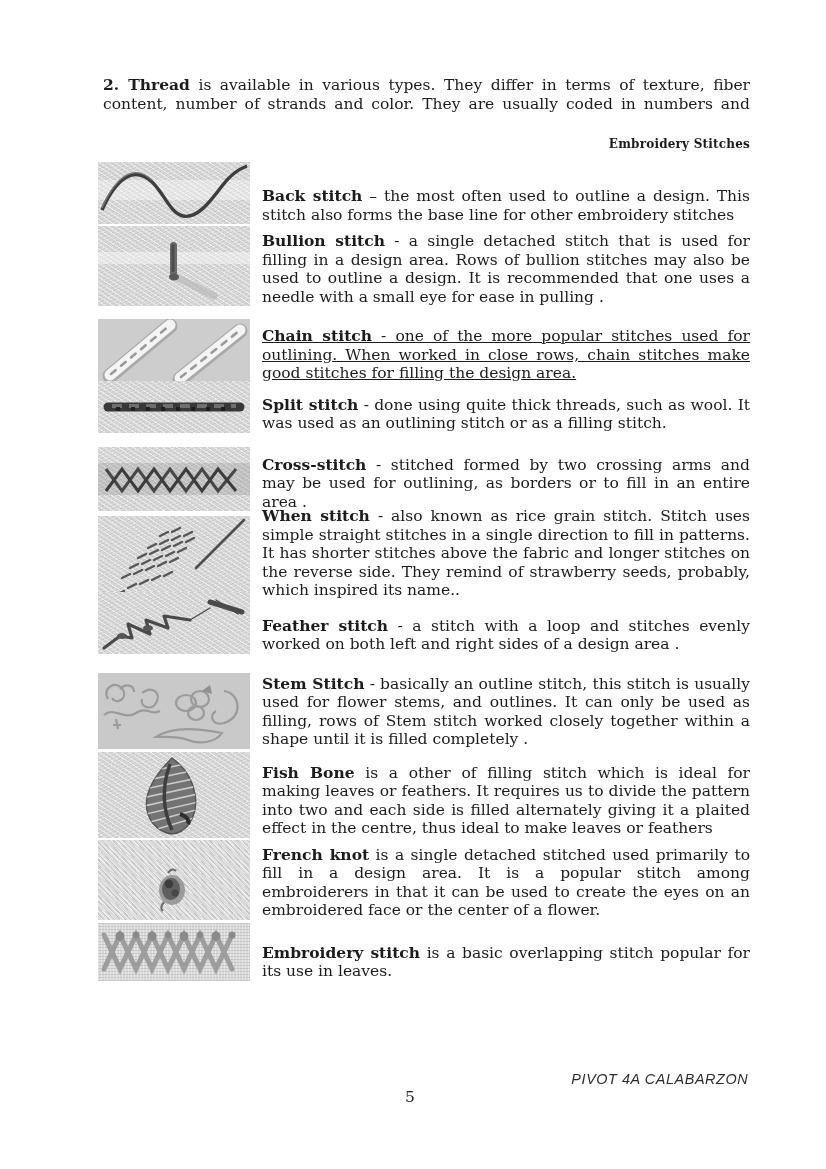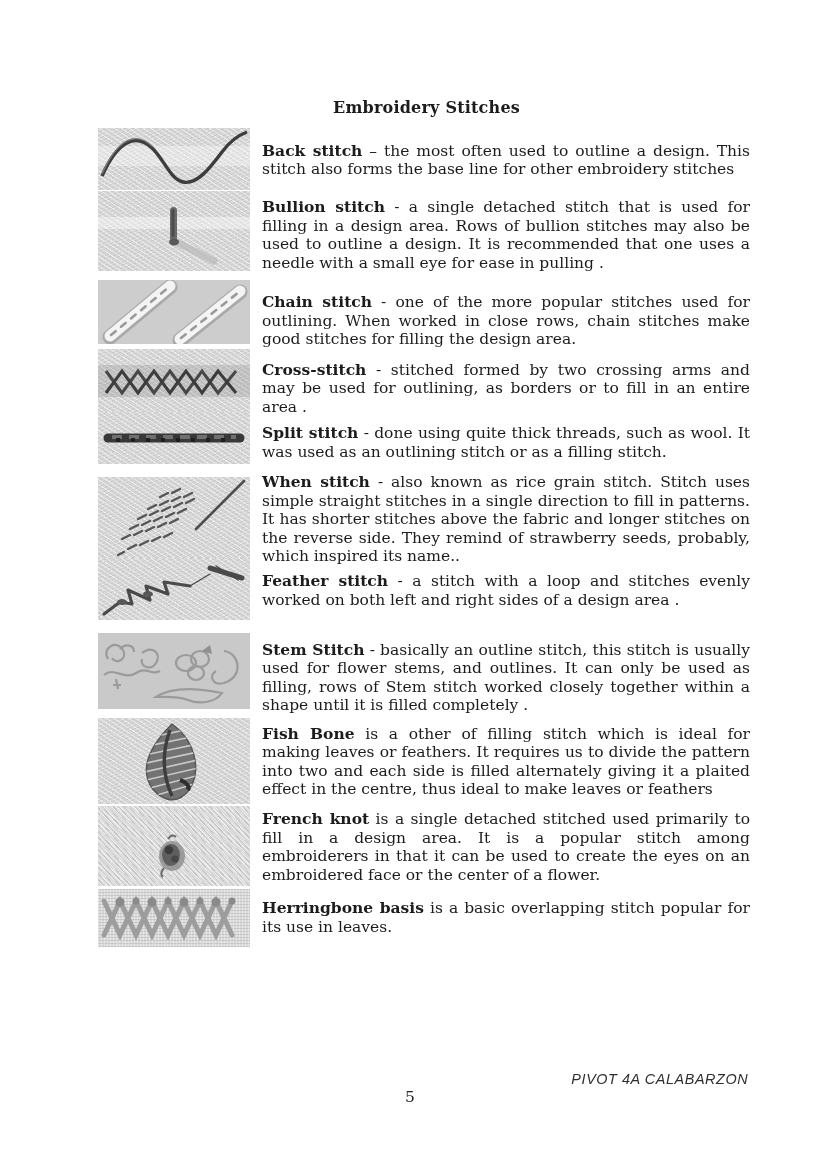--- a/index.html
+++ b/index.html
@@ -8,45 +8,45 @@
     width:826px; height:1169px; position:relative; overflow:hidden;
     font-family:"DejaVu Serif", serif; color:#1c1c1c;
   }
   .page { padding:75px 76px 0 103px; }
 
   .para { font-size:15.5px; line-height:19px; text-align:justify; }
   .para-lead b { font-weight:bold; }
   .para-lead { text-align:justify; text-align-last:justify; }
 
   .section-title {
-    margin-top:23px; text-align:center; font-weight:bold; font-size:16px;
+    margin-top:23px; text-align:right; font-weight:bold; font-size:12px;
     letter-spacing:.2px;
   }
   .intro { margin-top:7px; text-indent:46px; }
 
   .entries { margin-top:11px; margin-left:-5px; }
-  .entry { display:flex; align-items:center; }
+  .entry { display:flex; align-items:flex-end; }
   .photo {
     width:152px; flex:none; overflow:hidden;
     background:
       repeating-linear-gradient(33deg, rgba(255,255,255,.55) 0 1px, transparent 1px 4px),
       repeating-linear-gradient(-21deg, rgba(0,0,0,.06) 0 1px, transparent 1px 3px),
       #d7d7d7;
   }
   .photo svg { display:block; width:100%; height:100%; }
   .etext {
     flex:1; margin-left:12px; font-size:15.5px; line-height:18.5px;
     text-align:justify;
   }
   .etext b { font-weight:bold; }
 
   
   .e1 .photo{height:62px;}  .e1{margin-bottom:0;}   .e1 .etext{padding-top:2px;}
   .e2 .photo{height:80px;}  .e2{margin-bottom:3px;} .e2 .etext{padding-top:8px;}
-  .e3 .photo{height:64px; background:#cdcdcd;} .e3{margin-bottom:-2px;} .e3 .etext{padding-top:18px;}
+  .e3 .photo{height:64px; background:#cdcdcd;} .e3{margin-bottom:-2px;text-decoration:underline;} .e3 .etext{padding-top:18px;}
   .e4 .photo{height:64px;}  .e4{margin-bottom:-4px;} .e4 .etext{padding-top:14px;}
   .e5 .photo{height:52px;}  .e5{margin-bottom:9px;} .e5 .etext{padding-top:9px;}
   .e6 .photo{height:84px;}  .e6{margin-bottom:-8px;} .e6 .etext{padding-top:0;}
   .e7 .photo{height:76px; background:#c9c9c9;} .e7{margin-bottom:3px;} .e7 .etext{padding-top:13px;}
   .e8 .photo{height:62px;}  .e8{margin-bottom:8px;} .e8 .etext{padding-top:4px;}
   .e9 .photo{height:86px;}  .e9{margin-bottom:2px;} .e9 .etext{padding-top:2px;}
   .e10 .photo{height:80px; background:
       repeating-linear-gradient(48deg, rgba(120,120,120,.25) 0 1px, transparent 1px 4px),
       repeating-linear-gradient(44deg, rgba(255,255,255,.5) 0 1px, transparent 1px 3px),
       #dcdcdc;}
@@ -65,20 +65,21 @@
   .page-number {
     position:absolute; left:0; right:6px; top:1088px; text-align:center;
     font-size:15.5px; color:#222;
   }
 </style>
 </head>
 <body>
 
 <div class="page">
 
+  <p class="para para-lead"><b>2. Thread</b> <span>is available in various types. They differ in terms of texture, fiber content, number of strands and color. They are usually coded in numbers and</span></p>
 
   <h2 class="section-title">Embroidery Stitches</h2>
 
 
   <div class="entries">
 
     <div class="entry e1">
       <div class="photo">
         <svg viewBox="0 0 152 62" preserveAspectRatio="none">
           <rect x="0" y="18" width="152" height="20" fill="rgba(255,255,255,0.35)"></rect>
@@ -111,40 +112,40 @@
             <line x1="13" y1="55" x2="71" y2="7" stroke="#9a9a9a" stroke-width="2.6" stroke-dasharray="6 7"></line>
             <line x1="82" y1="60" x2="142" y2="12" stroke="#a9a9a9" stroke-width="15"></line>
             <line x1="82" y1="59" x2="142" y2="11" stroke="#f4f4f4" stroke-width="11"></line>
             <line x1="83" y1="58" x2="141" y2="12" stroke="#9a9a9a" stroke-width="2.6" stroke-dasharray="6 7"></line>
           </g>
         </svg>
       </div>
       <p class="etext"><b>Chain stitch</b> <span>- one of the more popular stitches used for outlining.  When worked in close rows, chain stitches make good stitches for filling the design area.</span></p>
     </div>
 
+    <div class="entry e5">
+      <div class="photo">
+        <svg viewBox="0 0 152 52" preserveAspectRatio="none">
+          <path d="M10,26 L142,26" stroke="#383838" stroke-width="9" stroke-linecap="round"></path>
+          <path d="M14,25 L138,25" stroke="#6f6f6f" stroke-width="4" stroke-dasharray="10 7"></path>
+          <path d="M18,28 L134,28" stroke="#1f1f1f" stroke-width="4" stroke-dasharray="4 11"></path>
+        </svg>
+      </div>
+      <p class="etext"><b>Split stitch</b> <span>- done using quite thick threads, such as wool. It was used as an outlining stitch or as a filling stitch.</span></p>
+    </div>
+
     <div class="entry e4">
       <div class="photo">
         <svg viewBox="0 0 152 64" preserveAspectRatio="none">
           <rect x="0" y="16" width="152" height="32" fill="rgba(140,140,140,0.28)"></rect>
           <path d="M8,22 L24,44 L40,22 L56,44 L72,22 L88,44 L104,22 L120,44 L138,22" fill="none" stroke="#474747" stroke-width="3"></path>
           <path d="M8,44 L24,22 L40,44 L56,22 L72,44 L88,22 L104,44 L120,22 L138,44" fill="none" stroke="#3c3c3c" stroke-width="3"></path>
         </svg>
       </div>
       <p class="etext"><b>Cross-stitch</b> <span>- stitched formed by two crossing arms and may be used for outlining, as borders or to fill in an entire area .</span></p>
-    </div>
-
-    <div class="entry e5">
-      <div class="photo">
-        <svg viewBox="0 0 152 52" preserveAspectRatio="none">
-          <path d="M10,26 L142,26" stroke="#383838" stroke-width="9" stroke-linecap="round"></path>
-          <path d="M14,25 L138,25" stroke="#6f6f6f" stroke-width="4" stroke-dasharray="10 7"></path>
-          <path d="M18,28 L134,28" stroke="#1f1f1f" stroke-width="4" stroke-dasharray="4 11"></path>
-        </svg>
-      </div>
-      <p class="etext"><b>Split stitch</b> <span>- done using quite thick threads, such as wool. It was used as an outlining stitch or as a filling stitch.</span></p>
     </div>
 
     <div class="entry e6">
       <div class="photo">
         <svg viewBox="0 0 152 84" preserveAspectRatio="none">
           <g stroke="#565656" stroke-width="2.4" stroke-linecap="round">
             <path d="M30,72 l8,-4 M42,68 l8,-4 M54,64 l8,-4 M66,60 l8,-4"></path>
             <path d="M24,62 l8,-4 M36,58 l8,-4 M48,54 l8,-4 M60,50 l8,-4 M72,46 l8,-4"></path>
             <path d="M32,52 l8,-4 M44,48 l8,-4 M56,44 l8,-4 M68,40 l8,-4 M80,36 l8,-4"></path>
             <path d="M40,42 l8,-4 M52,38 l8,-4 M64,34 l8,-4 M76,30 l8,-4 M88,26 l8,-4"></path>
@@ -240,20 +241,20 @@
               <circle cx="54" cy="13" r="4.5"></circle>
             <circle cx="86" cy="13" r="4.5"></circle>
               <circle cx="118" cy="13" r="4.5"></circle>
             <circle cx="38" cy="12" r="3.5"></circle>
               <circle cx="70" cy="12" r="3.5"></circle>
             <circle cx="102" cy="12" r="3.5"></circle>
               <circle cx="134" cy="12" r="3.5"></circle>
           </g>
         </svg>
       </div>
-      <p class="etext"><b>Herringbone basis</b> <span>is a basic overlapping stitch popular for its use in leaves.</span></p>
+      <p class="etext"><b>Embroidery stitch</b> <span>is a basic overlapping stitch popular for its use in leaves.</span></p>
     </div>
 
   </div>
 </div>
 
 <div class="footer-brand">PIVOT 4A CALABARZON</div>
 <div class="page-number">5</div>
 
 </body></html>

